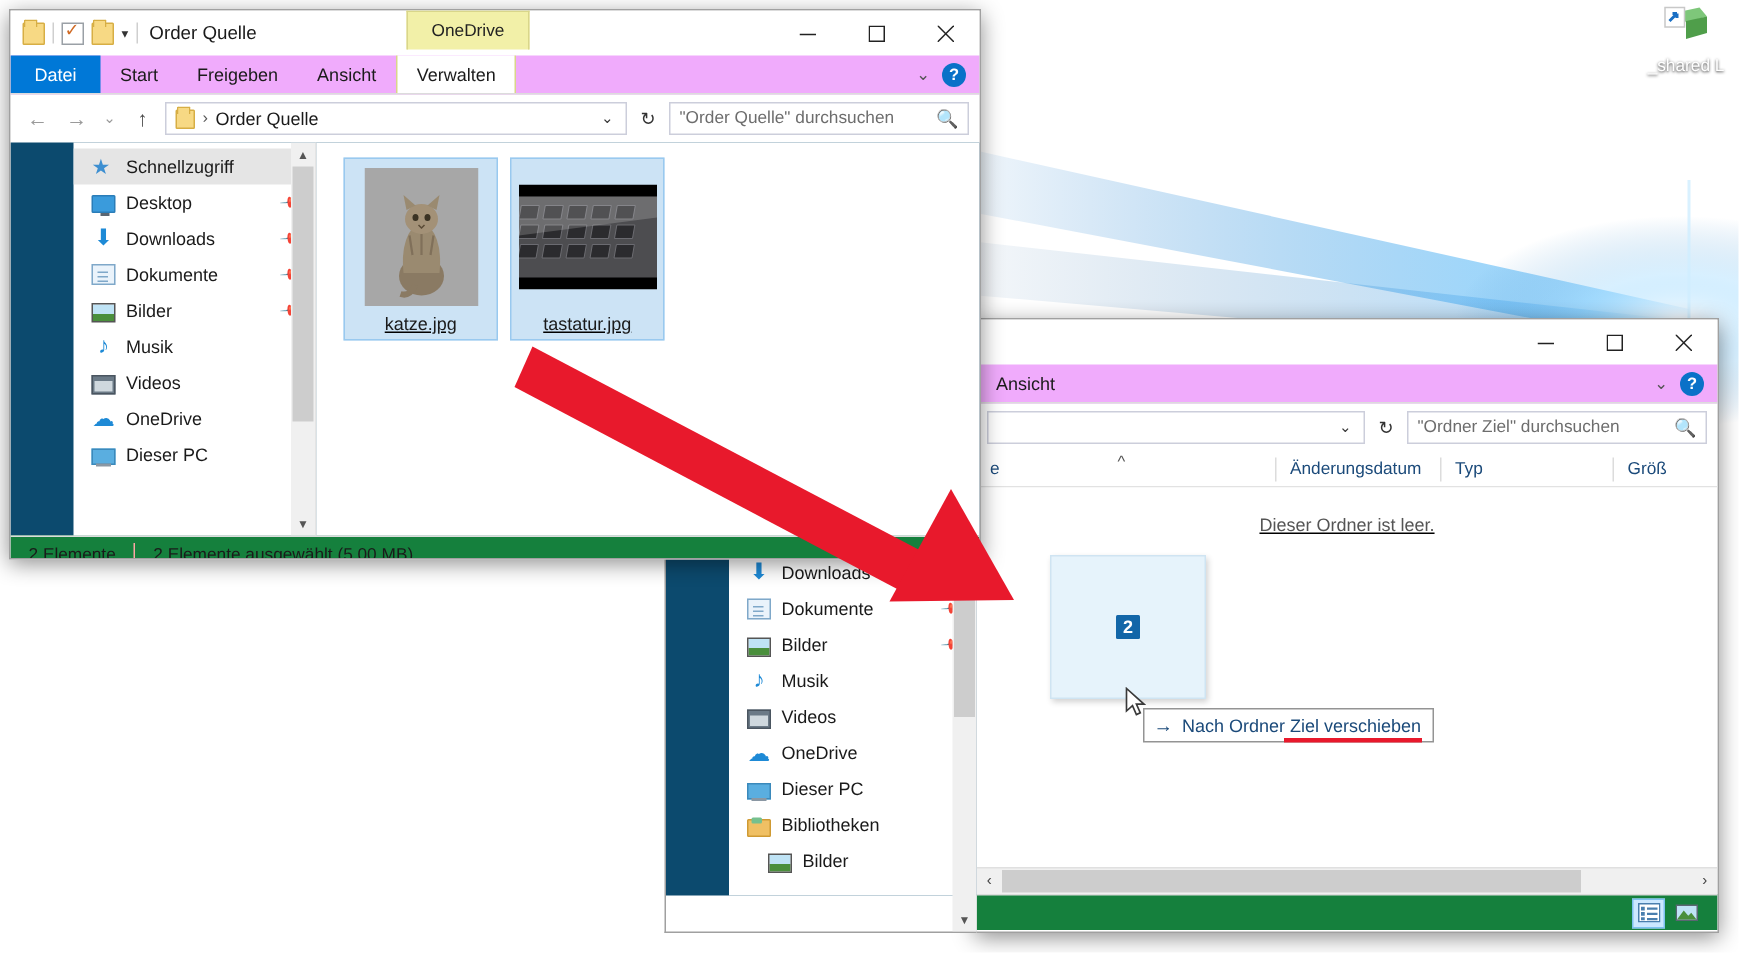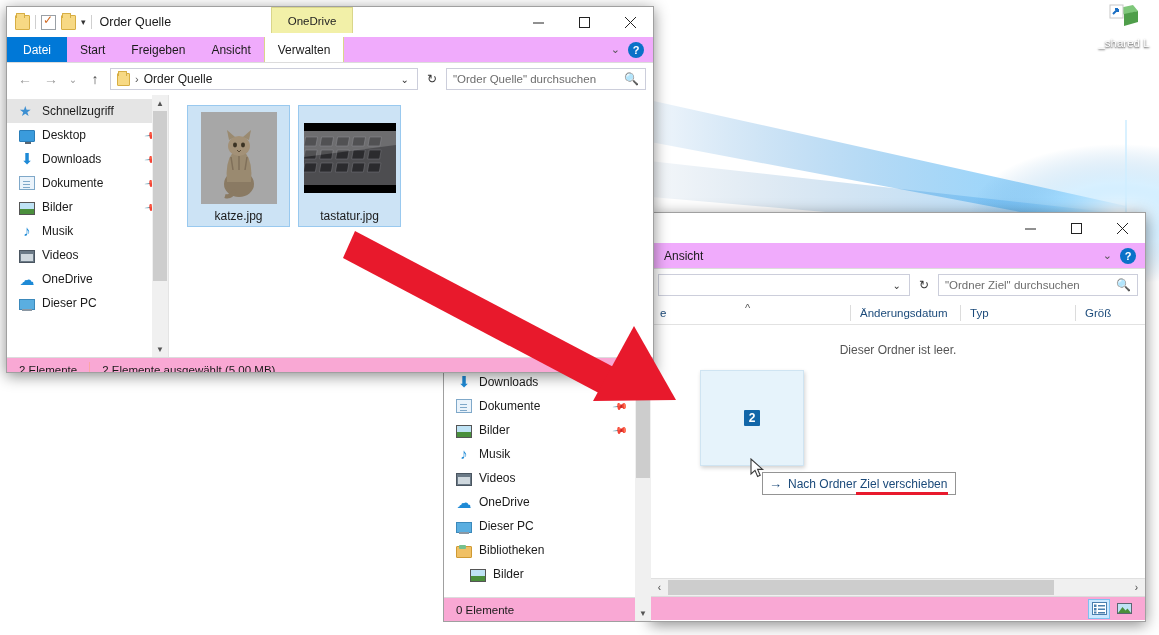--- a/index.html
+++ b/index.html
@@ -86,21 +86,21 @@
   .addr .dd { margin-left:auto; font-size:10px; color:#333; padding:0 4px; }
   .refresh { width:20px; height:22px; display:flex;align-items:center;justify-content:center;
              font-size:12px; color:#333; }
   .search {
     width:200px; height:22px; border:1px solid #cccedb; background:#fff;
     display:flex; align-items:center; padding:0 6px; gap:4px;
   }
   .search .ph { font-size:11.5px; color:#6d6d6d; flex:1; white-space:nowrap; overflow:hidden; }
   .search .mag { font-size:12px; color:#444; }
 
-  .body-row { display:flex; background:#f0abfc; }
+  .body-row { display:flex; background:#0c4a6e;padding-left:42px; }
   .navpane {
     background:#fff; overflow:hidden; position:relative;
     border-right:1px solid #e4e4e4;
   }
   .navlist { padding-top:4px; }
   .navitem { display:flex; align-items:center; height:24px; font-size:12px; color:#1a1a1a; padding-left:12px; gap:7px; white-space:nowrap; }
   .navitem.sel { background:#e5e5e5; }
   .navitem .lbl { flex:1; }
   .navitem .pin { color:#9aa0a6; font-size:11px; margin-right:10px; transform:rotate(40deg); }
   .ic { width:16px; height:16px; flex:0 0 16px; position:relative; }
@@ -120,30 +120,30 @@
   .ic-pc{ background:#5aaee0; border:1.5px solid #3b89bb; height:11px; margin-top:2px;}
   .ic-pc::after{content:""; position:absolute; left:2px; bottom:-2px; right:2px; height:2px; background:#8a97a3;}
   .ic-lib{ background:#f0c064; border:1px solid #cf9a33; height:12px; margin-top:3px; border-radius:1px;}
   .ic-lib::before{content:""; position:absolute; left:2px; top:-2px; width:7px; height:4px; background:#76c08e; border-radius:1px;}
 
   .vscroll { position:absolute; right:0; top:0; bottom:0; width:16px; background:#f0f0f0; }
   .vscroll .up, .vscroll .dn { height:16px; display:flex;align-items:center;justify-content:center;
      font-size:8px; color:#555; }
   .vscroll .thumb { position:absolute; left:1px; right:1px; background:#cdcdcd; }
 
-  .content { flex:1; background:#fff; position:relative; overflow:hidden; }
+  .content { flex:1; background:#fff; position:relative; overflow:hidden;text-decoration:underline; }
 
   .tiles { display:flex; gap:8px; padding:10px 0 0 18px; }
   .tile { width:103px; padding:4px 0 3px; text-align:center; }
   .tile.sel { background:#cce3f5; border:1px solid #99c9ef; }
   .thumb-box { height:95px; display:flex; align-items:center; justify-content:center; }
   .tile .fname { font-size:12px; color:#1a1a1a; margin-top:4px; }
 
   .statusbar {
-    height:24px; border-top:1px solid #dcdcdc; background:#f9a8d4;
+    height:24px; border-top:1px solid #dcdcdc; background:#15803d;
     display:flex; align-items:center; gap:0; font-size:11.5px; color:#1a1a1a;
   }
   .statusbar .cell { padding:0 12px; height:16px; display:flex; align-items:center; }
   .statusbar .cell + .cell { border-left:1px solid #fca5a5; }
 
   
   .colhdr { height:24px; display:flex; align-items:center; border-bottom:1px solid #e2e2e2;
             background:#fff; font-size:11.5px; color:#1b4a7a; }
   .colhdr .c { padding:0 9px; height:16px; display:flex; align-items:center; border-right:1px solid #dcdcdc; white-space:nowrap; }
   .empty-msg { text-align:center; font-size:12px; color:#555; padding-top:18px; }
@@ -346,23 +346,20 @@
               <span class="lbl">Bilder</span>
             </div>
           </div>
       </div>
       <div class="vscroll">
         <div class="up">▲</div>
         <div class="thumb" style="top:16px; height:96px;"></div>
         <div class="dn" style="position:absolute;bottom:0;left:0;right:0;">▼</div>
       </div>
     </div>
-    <div class="statusbar">
-      <div class="cell">0 Elemente</div>
-    </div>
   </div>
 
   <div class="window" id="win-source" style="left:6px; top:6px; width:648px; height:367px;">
     <div class="titlebar">
       <div class="qat">
         <div class="qat-ic folder-ic"></div>
         <div class="qat-sep"></div>
         <div class="qat-ic prop-ic"></div>
         <div class="qat-ic folder-ic"></div>
         <div class="qat-caret">▾</div>

